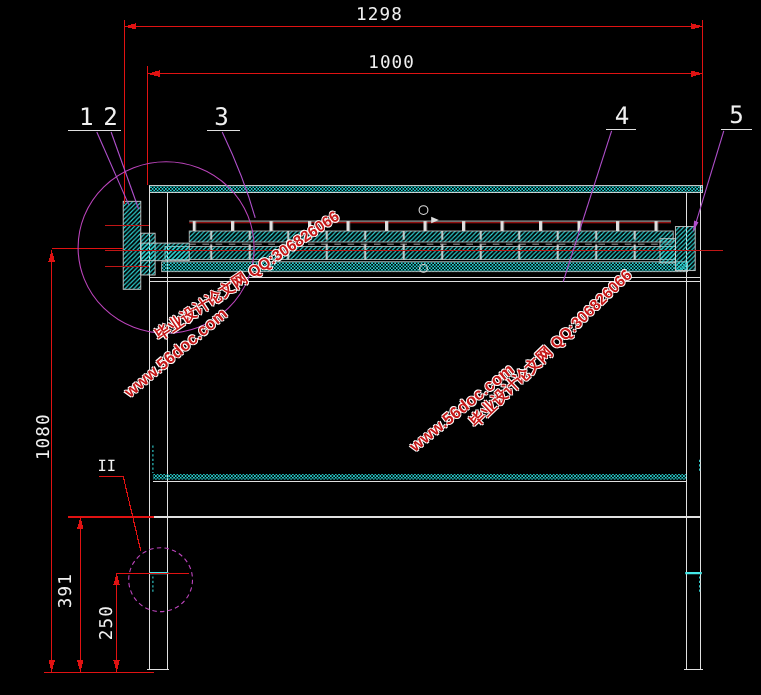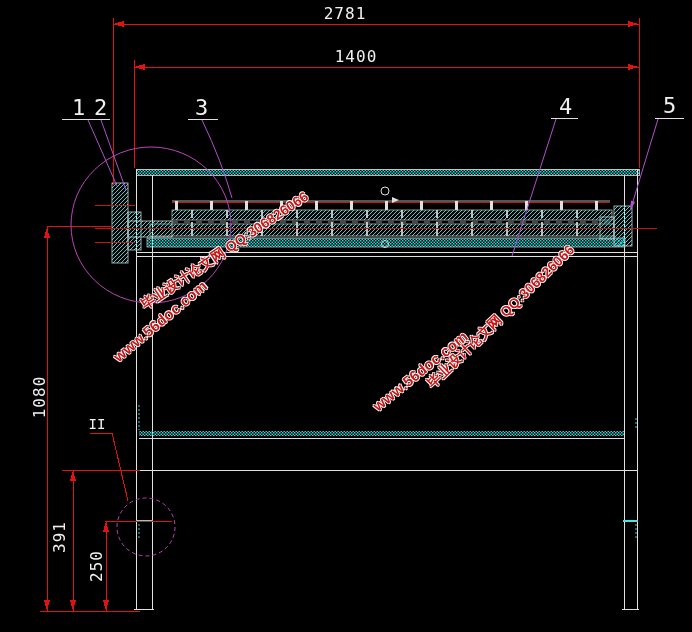--- a/index.html
+++ b/index.html
@@ -153,22 +153,22 @@
       <polygon points="630,211 631,200.5 635,202" fill="#b050cc" stroke="none"></polygon>
     </g>
     <g stroke="#e0e0e0" stroke-width="1" shape-rendering="crispEdges">
       <line x1="62" y1="119" x2="110" y2="119"></line>
       <line x1="188" y1="119" x2="218" y2="119"></line>
       <line x1="551" y1="118" x2="578" y2="118"></line>
       <line x1="655" y1="118" x2="684" y2="118"></line>
     </g>
   </svg>
 
-  <div class="cadtext dim" style="left:345px;top:13px;">2781</div>
-  <div class="cadtext dim" style="left:356px;top:56px;">1400</div>
+  <div class="cadtext dim" style="left:345px;top:13px;">1298</div>
+  <div class="cadtext dim" style="left:356px;top:56px;">1000</div>
   <div class="cadtext dim vert" style="left:39px;top:397px;">1080</div>
   <div class="cadtext dim vert" style="left:59px;top:537px;">391</div>
   <div class="cadtext dim vert" style="left:96px;top:566px;">250</div>
 
   <div class="cadtext callout" style="left:79px;top:107px;">1</div>
   <div class="cadtext callout" style="left:101px;top:107px;">2</div>
   <div class="cadtext callout" style="left:202px;top:107px;">3</div>
   <div class="cadtext callout" style="left:566px;top:106px;">4</div>
   <div class="cadtext callout" style="left:670px;top:105px;">5</div>
   <div class="cadtext detail-lbl" style="left:97px;top:424px;">II</div>

